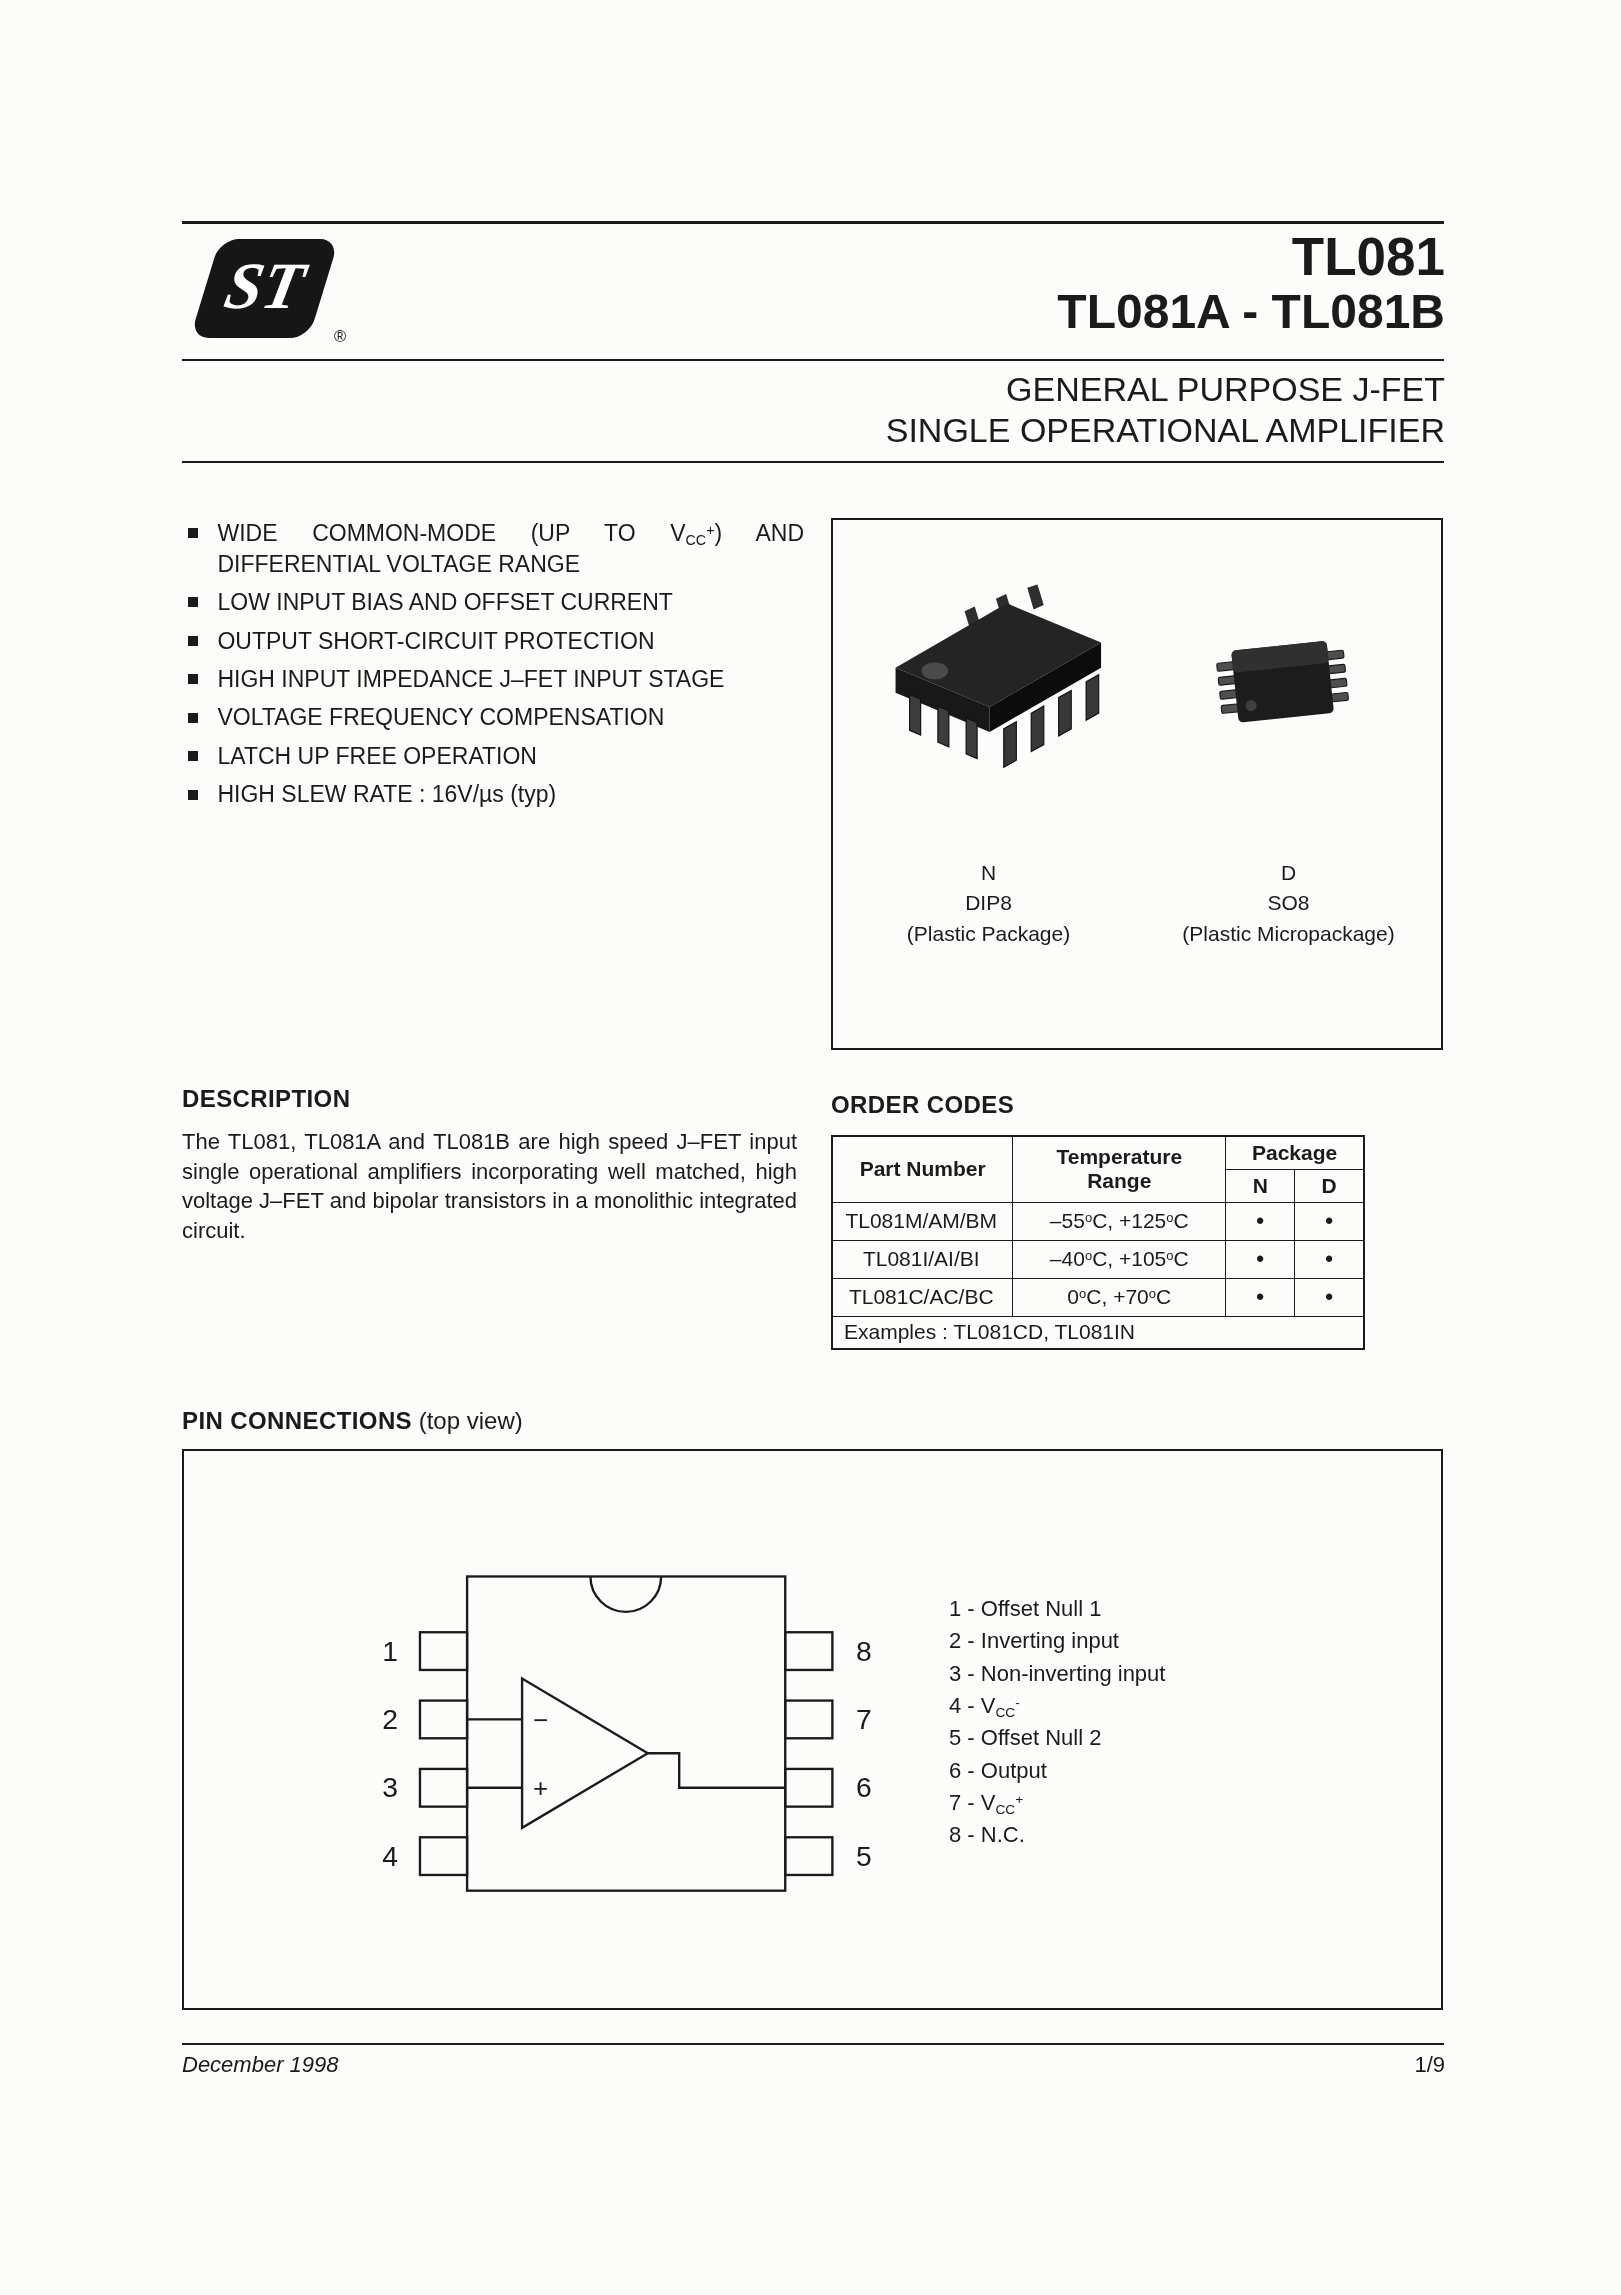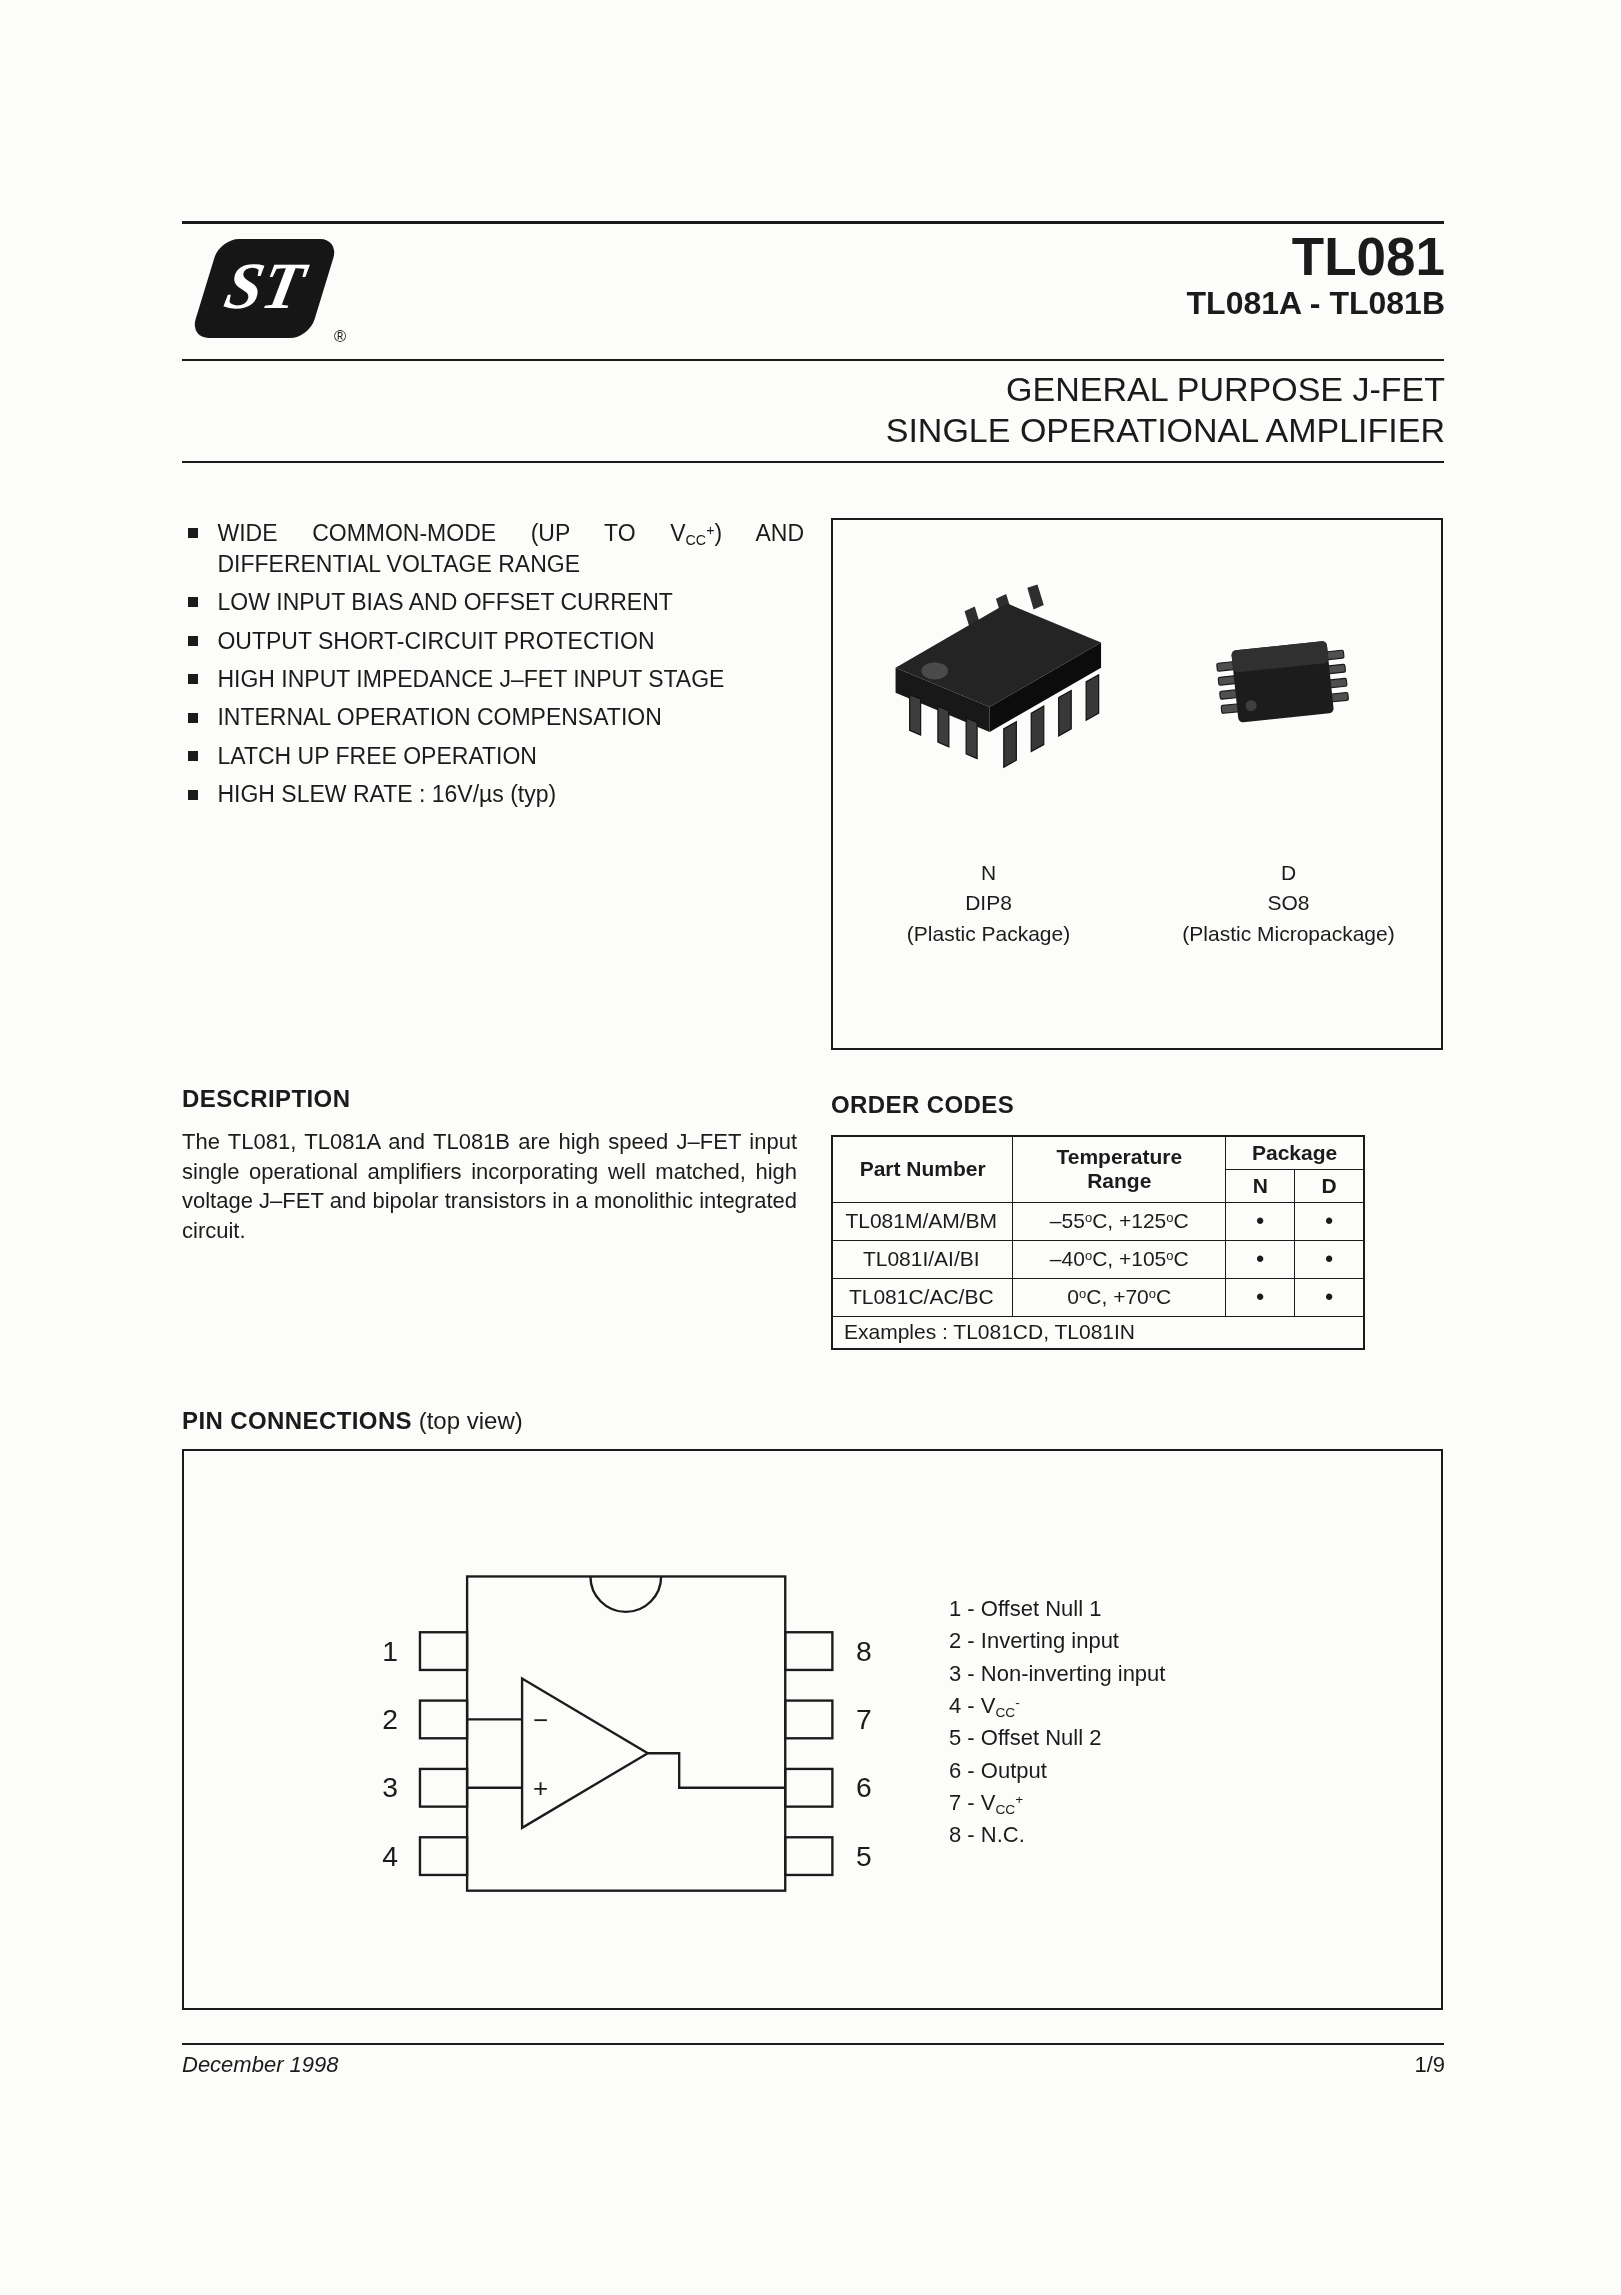--- a/index.html
+++ b/index.html
@@ -14,21 +14,21 @@
   
   .rule-top{left:182px;top:221px;width:1262px;height:3.1px;}
   .logo{left:188px;top:239px;width:165px;height:118px;}
   .logo-shape{position:absolute;left:17.3px;top:0;width:119px;height:99px;background:#161616;
               transform:skewX(-17deg);border-radius:19px;display:flex;align-items:center;justify-content:center;}
   .logo-st{color:#ffffff;font-size:66px;font-weight:bold;font-style:italic;
            font-family:"Liberation Serif",serif;transform:skewX(6deg);padding-bottom:4.7px;}
   .logo-reg{position:absolute;left:146px;top:88px;font-size:16.5px;}
   .titles{right:177px;top:228px;text-align:right;font-weight:bold;line-height:1.1;}
   .title-main{font-size:53px;display:block;}
-  .title-sub{font-size:32px;display:block;}
+  .title-sub{font-size:48px;display:block;}
   .rule-mid{left:182px;top:359px;width:1262px;height:2.4px;}
   .subtitles{right:177px;top:369px;text-align:right;font-size:34px;line-height:1.22;}
   .rule-sub{left:182px;top:461px;width:1262px;height:2.4px;}
 
   
   .features{left:182px;top:518px;width:622px;}
   .feature{display:flex;margin-bottom:7.9px;font-size:23px;line-height:1.33;}
   .feature .sq{flex:0 0 10.2px;width:10.2px;height:10.2px;background:#1b1b1b;margin:10.2px 19px 0 6.3px;}
   .feature .txt{flex:1;text-align:justify;}
 
@@ -113,21 +113,21 @@
     <div class="feature">
       <span class="sq"></span>
       <span class="txt">OUTPUT SHORT-CIRCUIT PROTECTION</span>
     </div>
     <div class="feature">
       <span class="sq"></span>
       <span class="txt">HIGH INPUT IMPEDANCE J–FET INPUT STAGE</span>
     </div>
     <div class="feature">
       <span class="sq"></span>
-      <span class="txt">INTERNAL OPERATION COMPENSATION</span>
+      <span class="txt">VOLTAGE FREQUENCY COMPENSATION</span>
     </div>
     <div class="feature">
       <span class="sq"></span>
       <span class="txt">LATCH UP FREE OPERATION</span>
     </div>
     <div class="feature">
       <span class="sq"></span>
       <span class="txt">HIGH SLEW RATE : 16V/µs (typ)</span>
     </div>
   </div>

